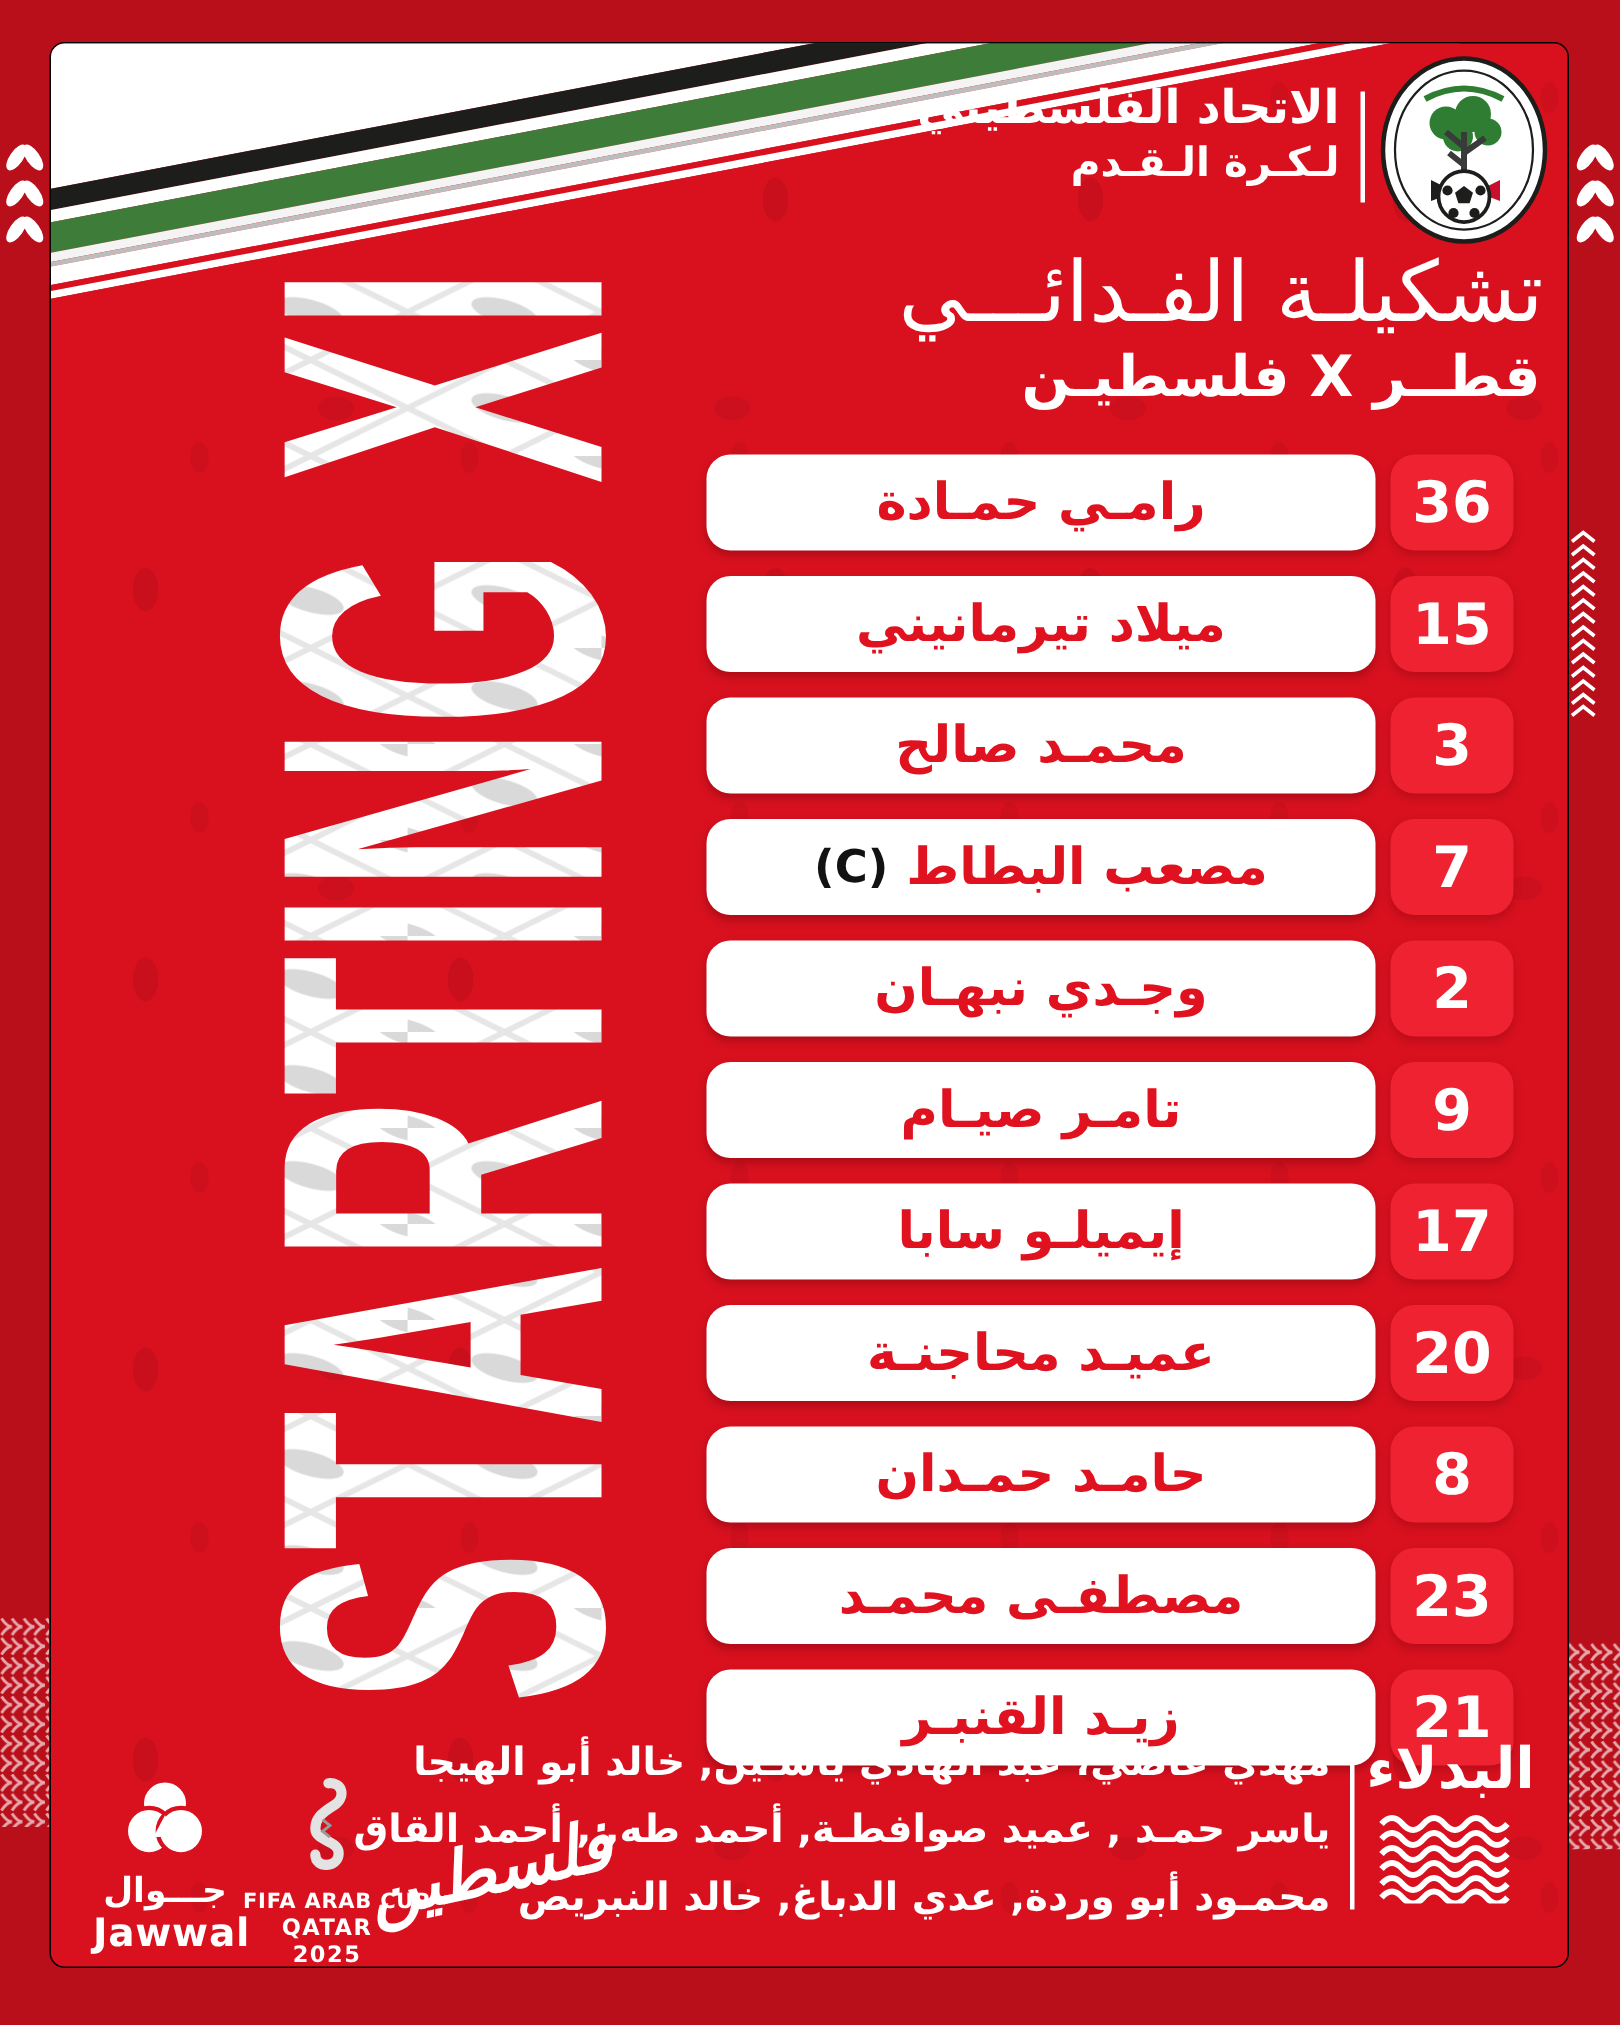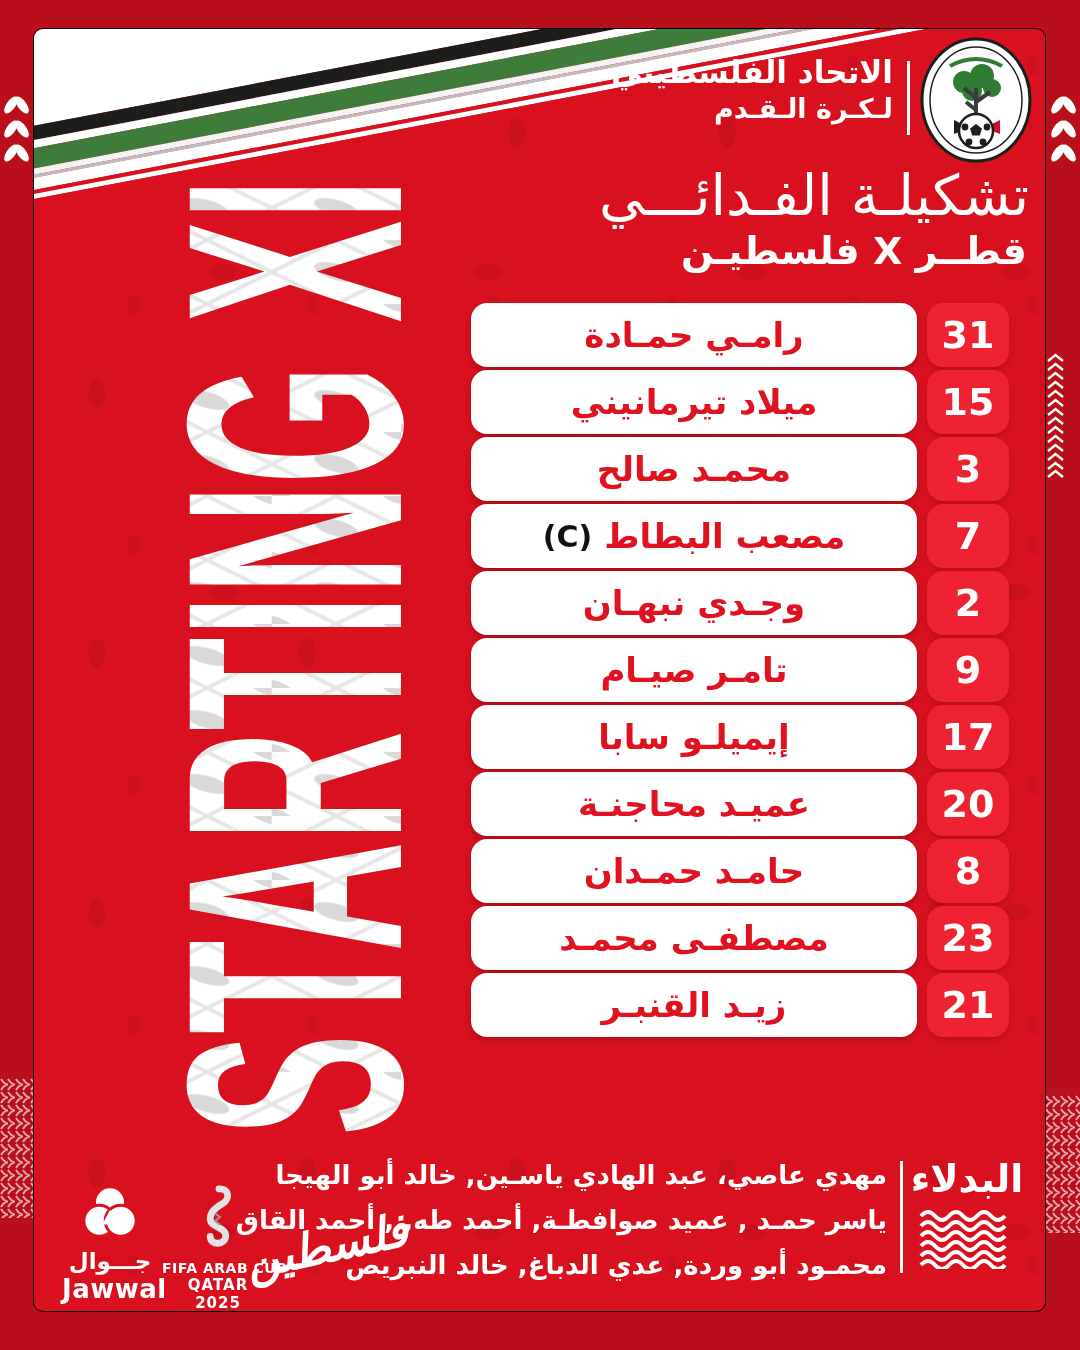--- a/index.html
+++ b/index.html
@@ -45,21 +45,21 @@
   .fed-line2 { font-size:27px; font-weight:bold; letter-spacing:1px; }
   .header-sep { position:absolute; right:135px; top:32px; width:3px; height:74px; background:#fff; z-index:3; }
   .title { position:absolute; right:16px; top:134px; z-index:3; direction:rtl;
            color:#fff; font-size:56px; font-weight:normal; white-space:nowrap; }
   .subtitle { position:absolute; right:18px; top:200px; z-index:3; direction:rtl;
            color:#fff; font-size:38px; font-weight:600; white-space:nowrap; }
   
   .watermark { position:absolute; left:55px; top:135px; width:330px; height:980px; z-index:2; overflow:visible; }
   
   .rows { position:absolute; left:437px; top:274px; width:538px; z-index:3;
-          display:flex; flex-direction:column; gap:3px; }
+          display:flex; flex-direction:column; gap:17px; }
   .row { display:flex; gap:10px; height:64px; }
   .pill { flex:1; background:#ffffff; border-radius:16px; direction:rtl;
           display:flex; align-items:center; justify-content:center;
           font-size:34px; font-weight:bold; color:#e0121f; white-space:nowrap;
           box-shadow:0 3px 6px rgba(90,0,8,.35); }
   .cap { color:#121212; margin-right:12px; font-size:30px; direction:ltr; }
   .cap:empty { display:none; }
   .numbox { width:82px; background:#ee2231; border-radius:16px; color:#ffffff;
           display:flex; align-items:center; justify-content:center;
           font-size:38px; font-weight:bold; box-shadow:0 3px 6px rgba(90,0,8,.25); }
@@ -204,21 +204,21 @@
     </div>
 
     <div class="title">تشكيلـة الفـدائـــي</div>
     <div class="subtitle">قطــر X فلسطيـن</div>
 
     <div class="rows">
       <div class="row">
         <div class="pill">
             <span>رامـي حمـادة</span>
           </div>
-        <div class="numbox">31</div>
+        <div class="numbox">36</div>
       </div>
       <div class="row">
         <div class="pill">
             <span>ميلاد تيرمانيني</span>
           </div>
         <div class="numbox">15</div>
       </div>
       <div class="row">
         <div class="pill">
             <span>محمـد صالح</span>

